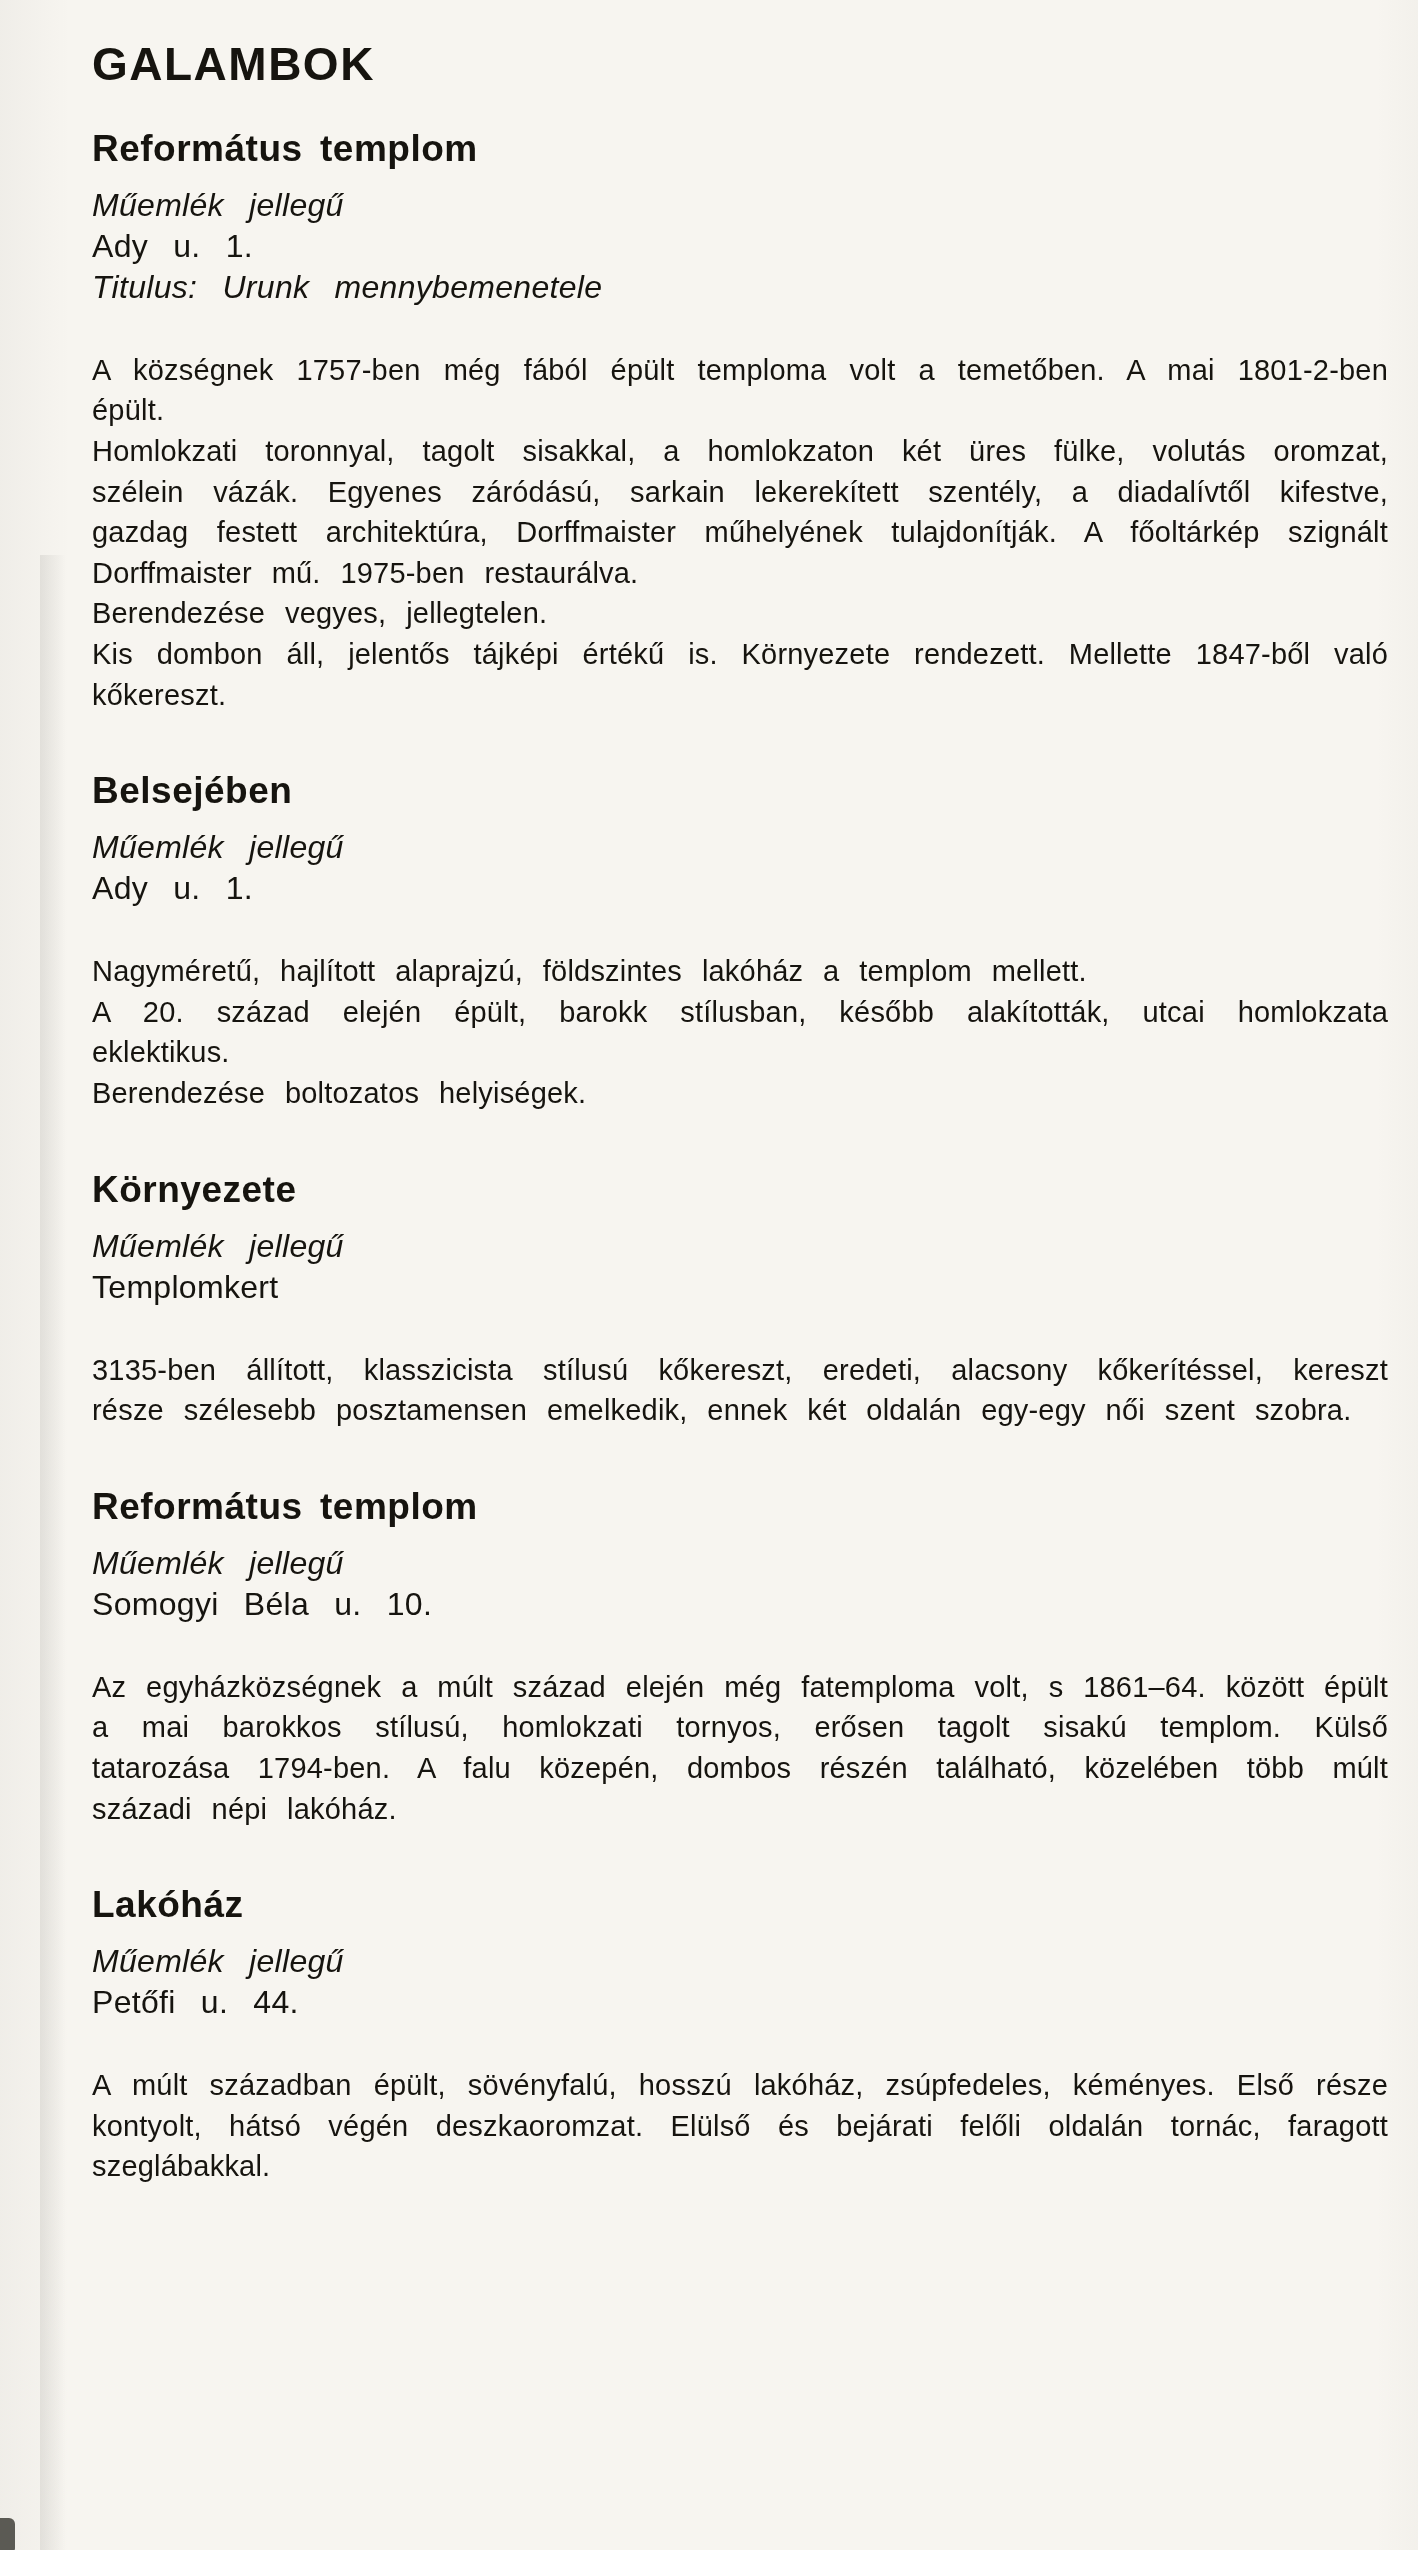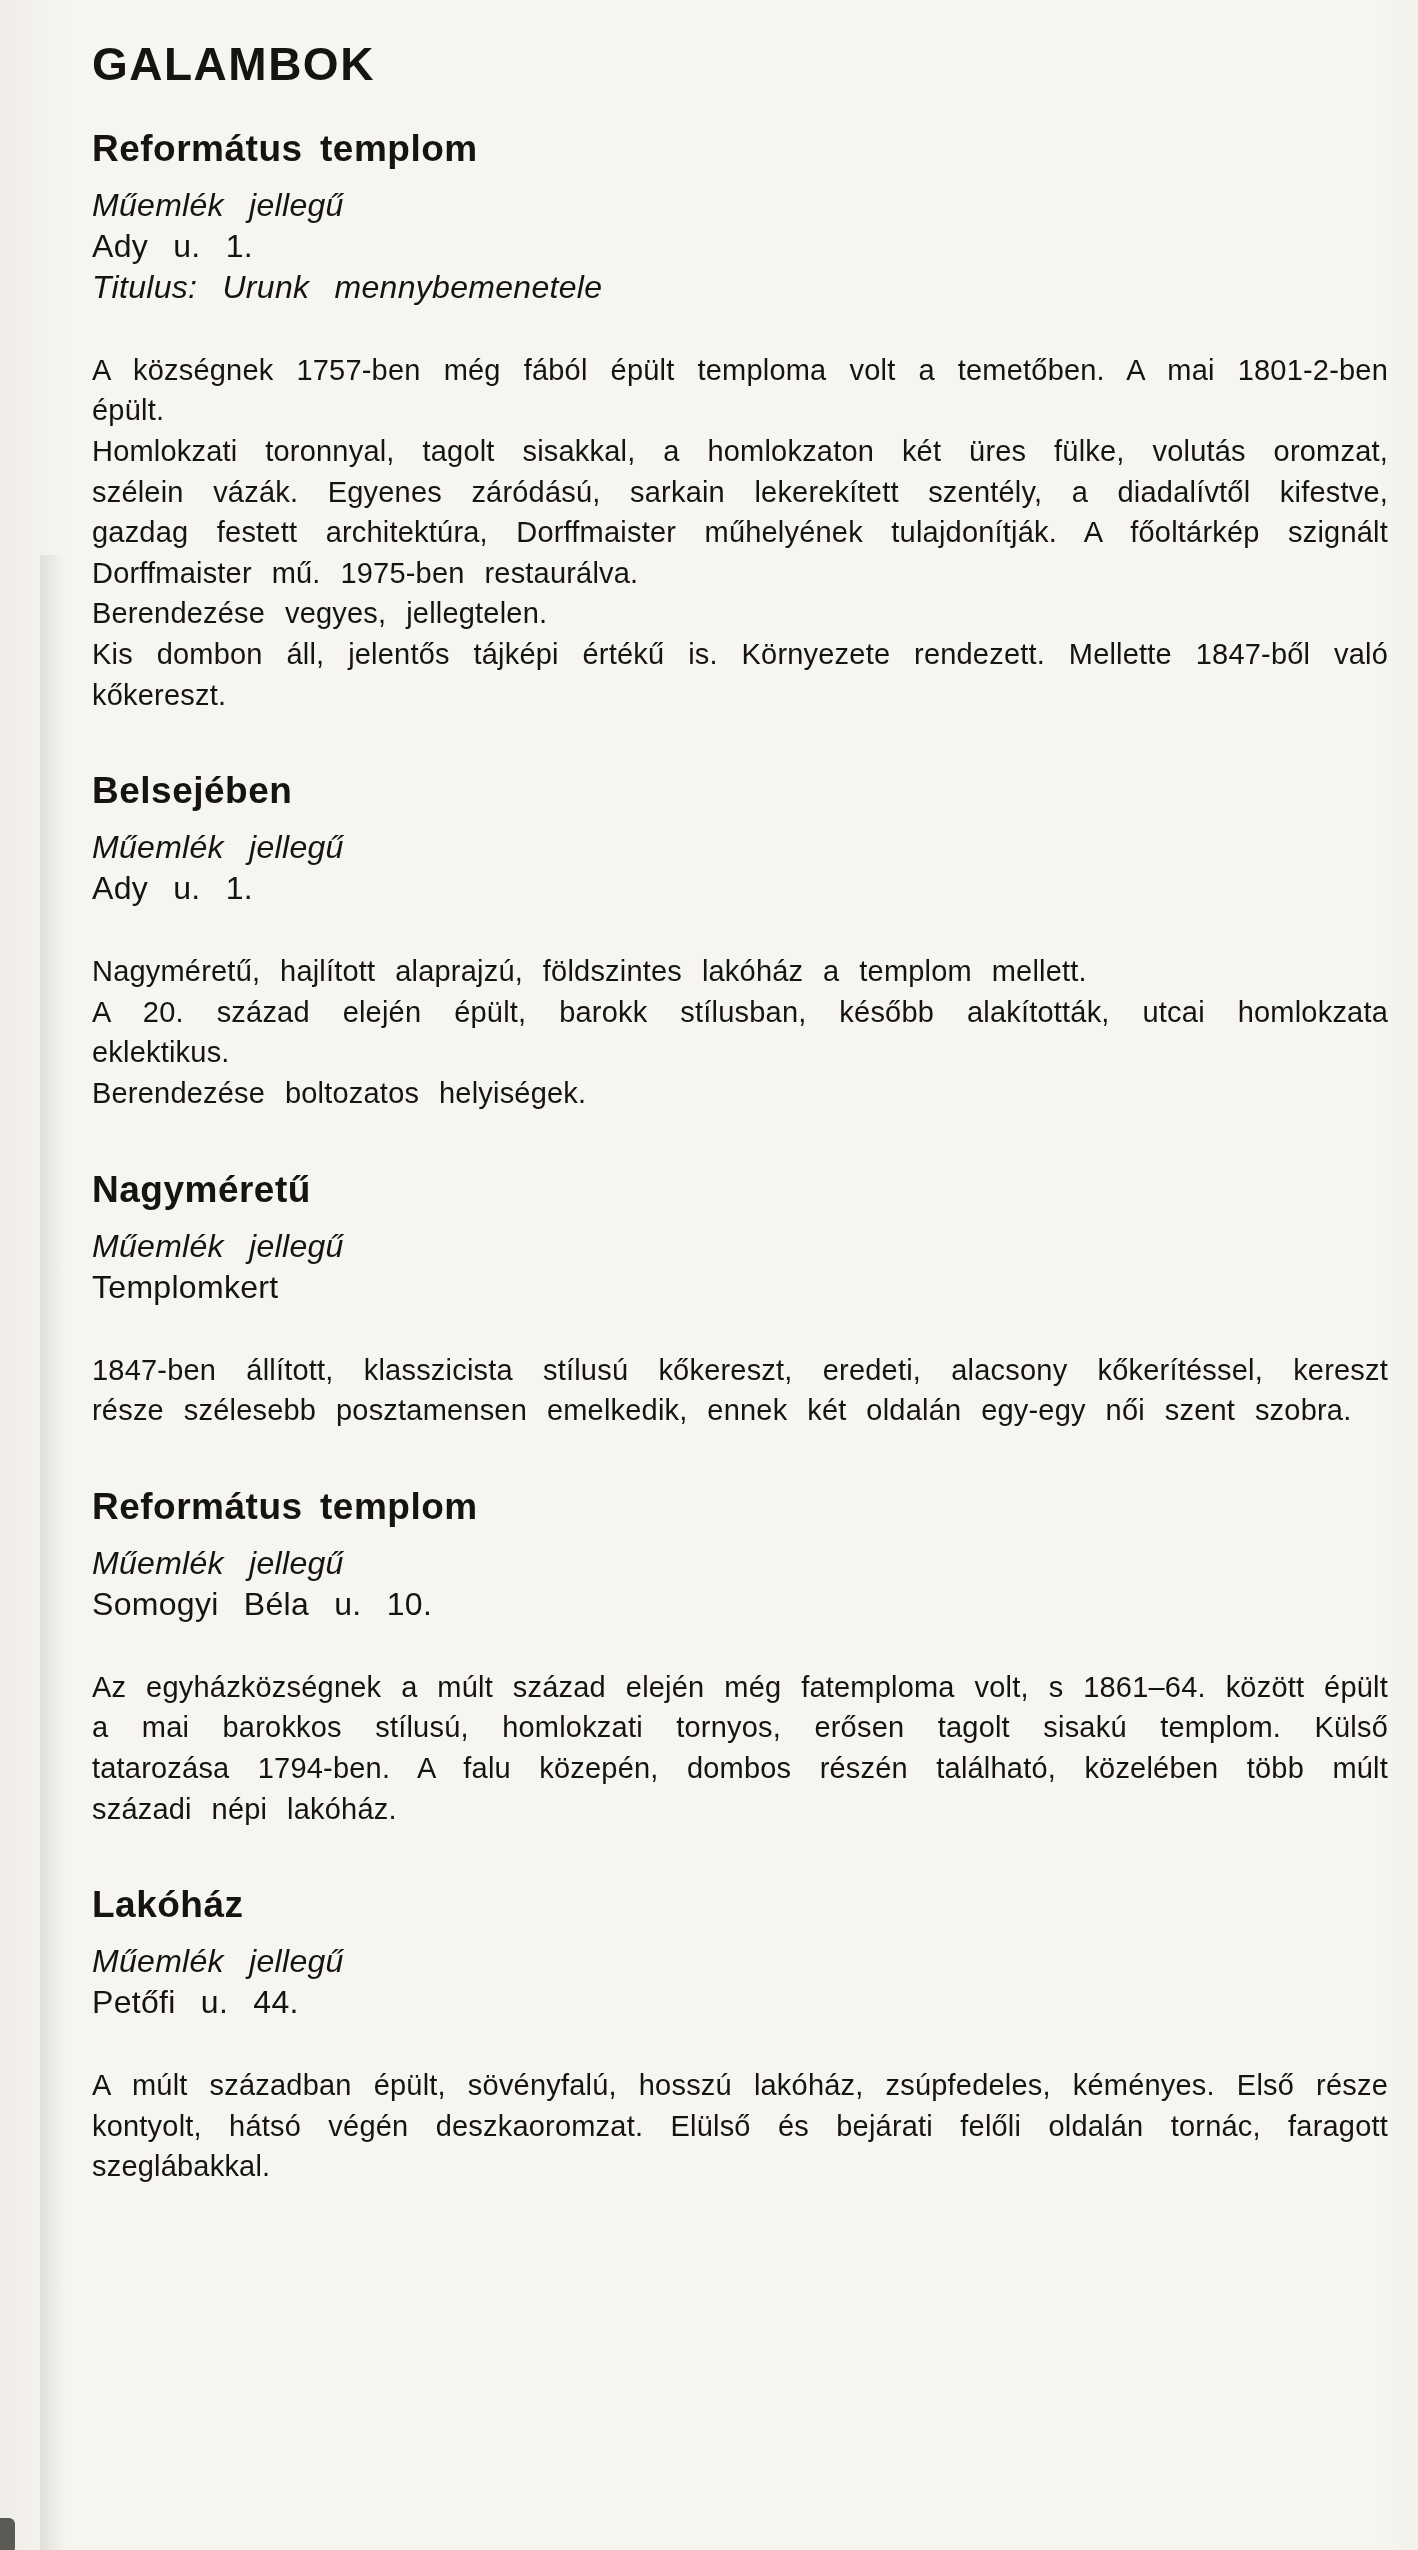--- a/index.html
+++ b/index.html
@@ -111,25 +111,25 @@
     <p class="meta italic">Műemlék jellegű</p>
     <p class="meta">Ady u. 1.</p>
     <div class="body-text">
       <p>Nagyméretű, hajlított alaprajzú, földszintes lakóház a templom mellett.</p>
       <p>A 20. század elején épült, barokk stílusban, később alakították, utcai homlokzata eklektikus.</p>
       <p>Berendezése boltozatos helyiségek.</p>
     </div>
   </section>
 
   <section class="monument">
-    <h2 class="monument-heading">Nagyméretű</h2>
+    <h2 class="monument-heading">Környezete</h2>
     <p class="meta italic">Műemlék jellegű</p>
     <p class="meta">Templomkert</p>
     <div class="body-text">
-      <p>1847-ben állított, klasszicista stílusú kőkereszt, eredeti, alacsony kőkerítéssel, kereszt része szélesebb posztamensen emelkedik, ennek két oldalán egy-egy női szent szobra.</p>
+      <p>3135-ben állított, klasszicista stílusú kőkereszt, eredeti, alacsony kőkerítéssel, kereszt része szélesebb posztamensen emelkedik, ennek két oldalán egy-egy női szent szobra.</p>
     </div>
   </section>
 
   <section class="monument">
     <h2 class="monument-heading">Református templom</h2>
     <p class="meta italic">Műemlék jellegű</p>
     <p class="meta">Somogyi Béla u. 10.</p>
     <div class="body-text">
       <p>Az egyházközségnek a múlt század elején még fatemploma volt, s 1861–64. között épült a mai barokkos stílusú, homlokzati tornyos, erősen tagolt sisakú templom. Külső tatarozása 1794-ben. A falu közepén, dombos részén található, közelében több múlt századi népi lakóház.</p>
     </div>

